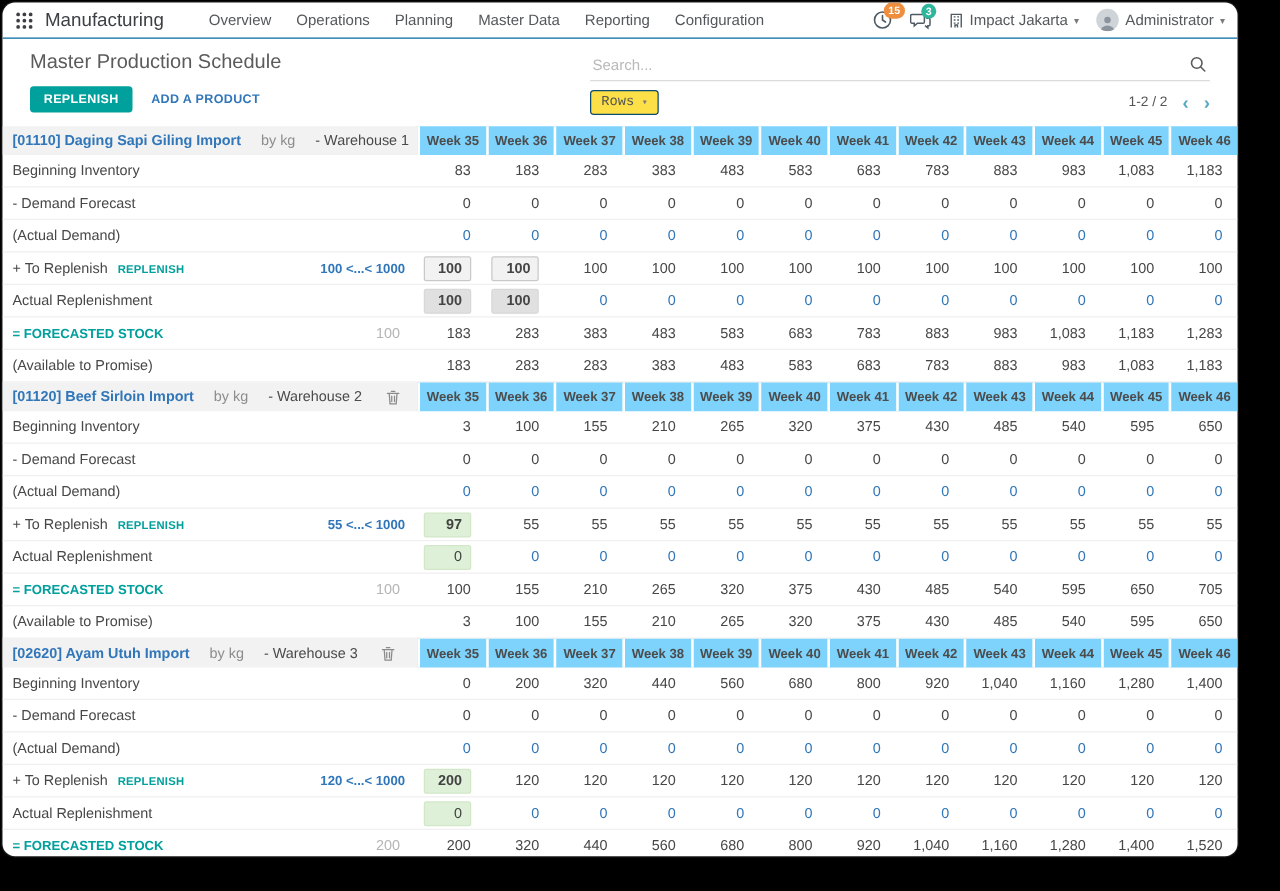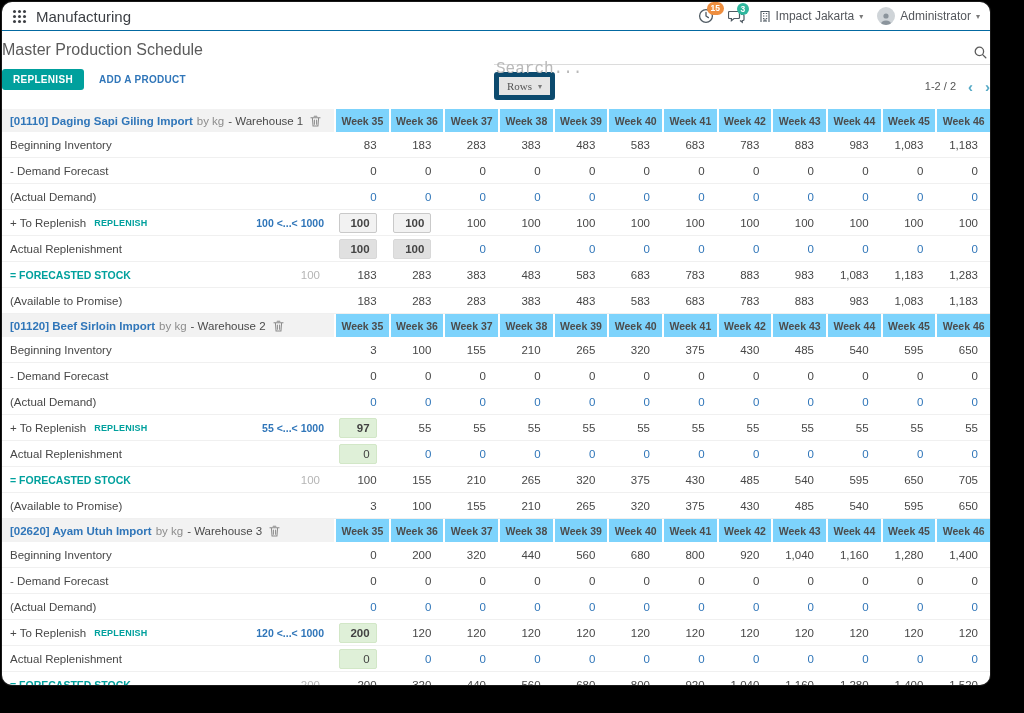--- a/index.html
+++ b/index.html
@@ -16,47 +16,47 @@
   .menu-item{cursor:pointer;white-space:nowrap;}
   .systray{margin-left:auto;display:flex;align-items:center;gap:14px;font-size:12px;color:#54575c;}
   .icon-badge{position:relative;display:flex;align-items:center;}
   .badge{position:absolute;top:-6px;left:9px;color:#fff;font-size:8.5px;line-height:1;
          padding:2px 4px;border-radius:8px;font-weight:700;}
   .company,.user{display:flex;align-items:center;gap:5px;cursor:pointer;white-space:nowrap;}
   .caret{font-size:8px;color:#7a7a7a;}
   .avatar{width:18px;height:18px;border-radius:50%;background:#cfd4d8;overflow:hidden;display:flex;align-items:flex-end;justify-content:center;}
 
   
-  .cp{display:flex;padding:9px 0 6px;gap:32px;}
+  .cp{display:flex;padding:9px 22px 6px;gap:32px;}
   .cp-left{flex:1;}
   .cp-title{font-size:16px;color:#5b5b5b;margin:1px 0 10px;font-weight:400;}
   .cp-actions{display:flex;align-items:center;gap:15px;}
   .btn-primary{background:var(--accent);color:#fff;font-size:10px;font-weight:700;
                padding:5px 11px;border-radius:3px;letter-spacing:.3px;border:0;cursor:pointer;
                font-family:inherit;}
   .add-link{color:var(--link);font-size:10px;font-weight:700;letter-spacing:.3px;cursor:pointer;}
   .cp-right{width:496px;}
   .search{position:relative;border-bottom:1px solid #dcdcdc;height:24px;}
-  .search input{border:0;outline:0;width:100%;height:100%;font-size:16px;color:#444;
-                padding:0 24px 0 2px;font-family:Liberation Mono, monospace;box-sizing:border-box;background:transparent;margin-top:17px;}
+  .search input{border:0;outline:0;width:100%;height:100%;font-size:12px;color:#444;
+                padding:0 24px 0 2px;font-family:Liberation Sans, sans-serif;box-sizing:border-box;background:transparent;}
   .search input::placeholder{color:#b9b9b9;}
   .search-icon{position:absolute;right:3px;top:5px;cursor:pointer;}
   .cp-right-bottom{display:flex;align-items:center;margin-top:7px;}
-  .rows-btn{border:5px solid #0c4a6e;border-radius:3px;background:#e5e5e5;font-size:11px;color:#555;
-            padding:3px 8px;display:flex;align-items:center;gap:6px;cursor:pointer;font-family:Liberation Serif, serif;}
+  .rows-btn{border:1px solid #0c4a6e;border-radius:3px;background:#fde047;font-size:11px;color:#555;
+            padding:3px 8px;display:flex;align-items:center;gap:6px;cursor:pointer;font-family:Liberation Mono, monospace;}
   .pager{margin-left:auto;display:flex;align-items:center;gap:12px;font-size:11px;color:#555;}
   .pg-btn{color:#55a9c6;font-size:15px;line-height:1;cursor:pointer;font-weight:700;}
 
   
   .mps{margin-top:3px;}
   .prow{display:grid;grid-template-columns:332px repeat(12,1fr);align-items:center;}
   .hrow{height:23px;}
   .drow{height:25px;border-bottom:1px solid #f0f0f0;}
   .plabel{display:flex;align-items:center;padding-left:8px;height:100%;font-size:11.5px;color:#474747;box-sizing:border-box;}
-  .phead{background:#f2f2f2;gap:4px;text-align:center;}
+  .phead{background:#f2f2f2;gap:16px;text-align:center;}
   .ptitle{font-weight:700;color:var(--link);cursor:pointer;white-space:nowrap;}
   .punit{color:#8d8d8d;white-space:nowrap;}
   .pwh{font-weight:400;color:#4a4a4a;white-space:nowrap;}
   .trash{margin-left:3px;display:flex;align-items:center;cursor:pointer;}
   .wcell{background:#7dd3fc;height:100%;display:flex;align-items:center;justify-content:center;
          font-size:10.5px;font-weight:700;color:#4c4c4c;border-left:2px solid #fff;box-sizing:border-box;}
   .cell{text-align:right;padding-right:12px;font-size:11.5px;color:#474747;}
   .cell.link{color:var(--link);cursor:pointer;}
   .box{display:inline-block;min-width:38px;padding:3px 6px;text-align:right;border-radius:2px;
        font-size:11.5px;box-sizing:border-box;}
@@ -86,20 +86,28 @@
           <circle cx="2.5" cy="7.5" r="1.5"></circle>
               <circle cx="7.5" cy="7.5" r="1.5"></circle>
               <circle cx="12.5" cy="7.5" r="1.5"></circle>
           <circle cx="2.5" cy="12.5" r="1.5"></circle>
               <circle cx="7.5" cy="12.5" r="1.5"></circle>
               <circle cx="12.5" cy="12.5" r="1.5"></circle>
         </g>
           </svg>
       </span>
       <span class="brand-name">Manufacturing</span>
+    </div>
+    <div class="menus">
+      <span class="menu-item">Overview</span>
+      <span class="menu-item">Operations</span>
+      <span class="menu-item">Planning</span>
+      <span class="menu-item">Master Data</span>
+      <span class="menu-item">Reporting</span>
+      <span class="menu-item">Configuration</span>
     </div>
     <div class="systray">
       <span class="icon-badge">
         <svg width="16" height="16" viewBox="0 0 16 16">
             <circle cx="8" cy="8" r="6.4" fill="none" stroke="#4f5a63" stroke-width="1.3"></circle>
             <path d="M8 4.5V8l2.4 1.6" fill="none" stroke="#4f5a63" stroke-width="1.3" stroke-linecap="round"></path>
           </svg>
         <span class="badge badge-a" style="background: rgb(238, 142, 63);">15</span>
       </span>
       <span class="icon-badge">

